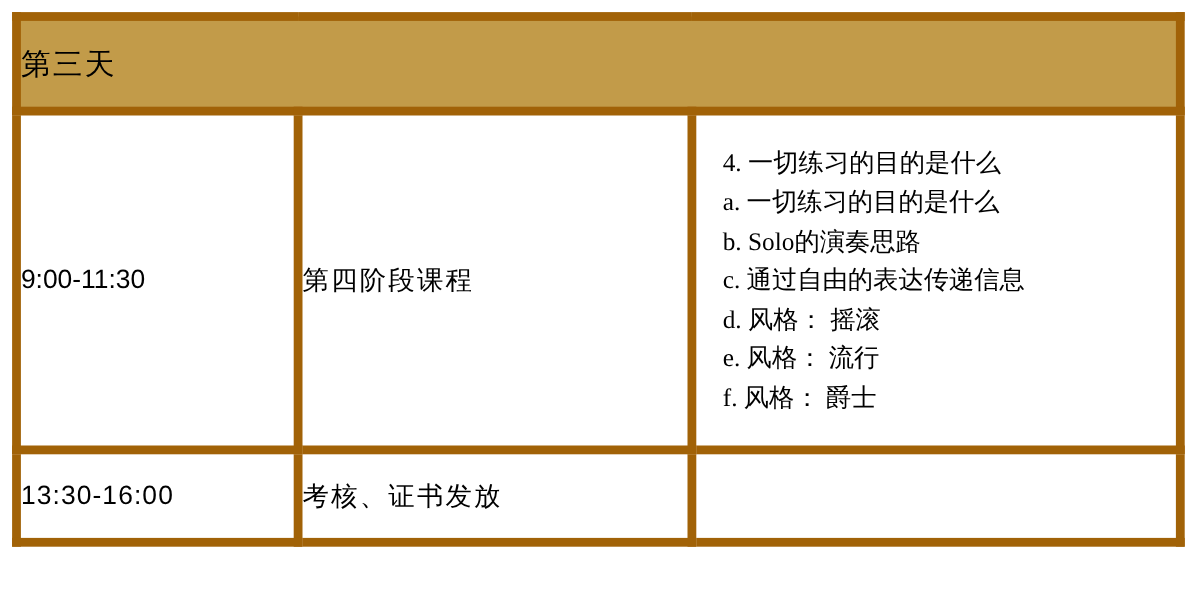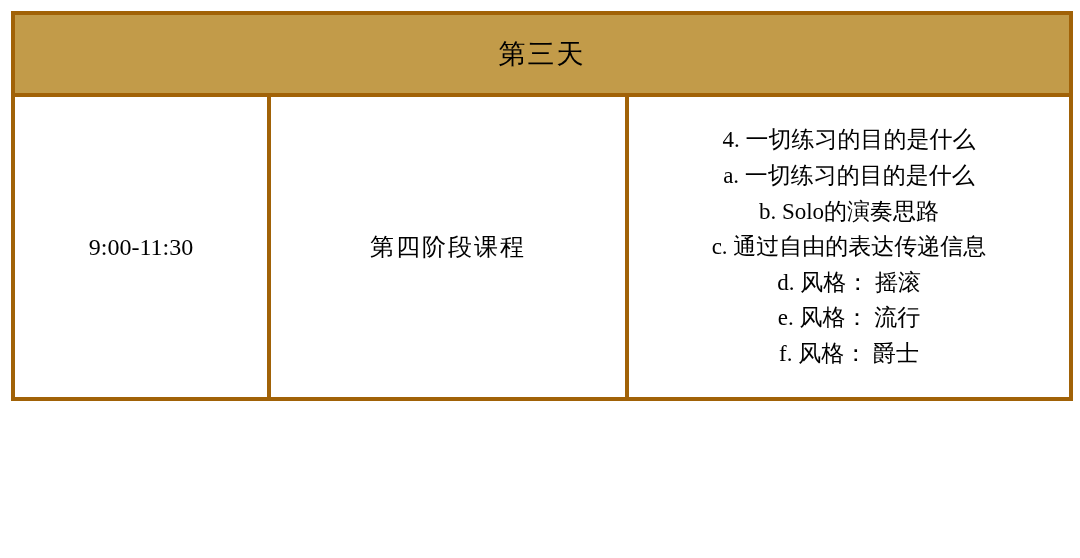--- a/index.html
+++ b/index.html
@@ -19,22 +19,22 @@
     height: 558px;
     box-sizing: border-box;
     padding: 11px 11px 12px 11px;
   }
   table.schedule {
     width: 1058px;
     border-collapse: collapse;
     table-layout: fixed;
   }
   table.schedule td {
-    border: 4px solid #a16207;
-    text-align: center;
+    border: 8px solid #a16207;
+    text-align: left;
     vertical-align: middle;
     padding: 0;
   }
   .col-time  { width: 256px; }
   .col-plan  { width: 358px; }
   .col-cont  { width: 444px; }
   tr.title-row td {
     background: #c29b49;
     height: 78px;
     font-size: 27px;
@@ -49,29 +49,29 @@
   tr.body-row td {
     height: 300px;
     font-size: 24px;
   }
   tr.last-row td {
     height: 76px;
     font-size: 24px;
     letter-spacing: 1px;
   }
   .mono {
-    font-family: Liberation Serif, serif;
+    font-family: Liberation Sans, sans-serif;
     font-size: 23px;
     letter-spacing: 0px;
     border-radius: 18px;
   }
   .content-list {
     list-style: none;
     margin: 0;
-    padding: 0 1px;
+    padding: 0 24px;
     line-height: 1.55;
     font-size: 23px;
   }
   .content-list li {
     white-space: nowrap;
   }
   .cell-text {
     display: block;
     letter-spacing: 2px;
   }
@@ -100,15 +100,22 @@
             <li>4. 一切练习的目的是什么</li>
             <li>a. 一切练习的目的是什么</li>
             <li>b. Solo的演奏思路</li>
             <li>c. 通过自由的表达传递信息</li>
             <li>d. 风格： 摇滚</li>
             <li>e. 风格： 流行</li>
             <li>f. 风格： 爵士</li>
           </ul>
         </td>
       </tr>
+      <tr class="last-row">
+        <td class="mono">13:30-16:00</td>
+        <td>
+          <span class="cell-text">考核、证书发放</span>
+        </td>
+        <td></td>
+      </tr>
     </tbody>
   </table>
 </div>
 
 </body></html>

